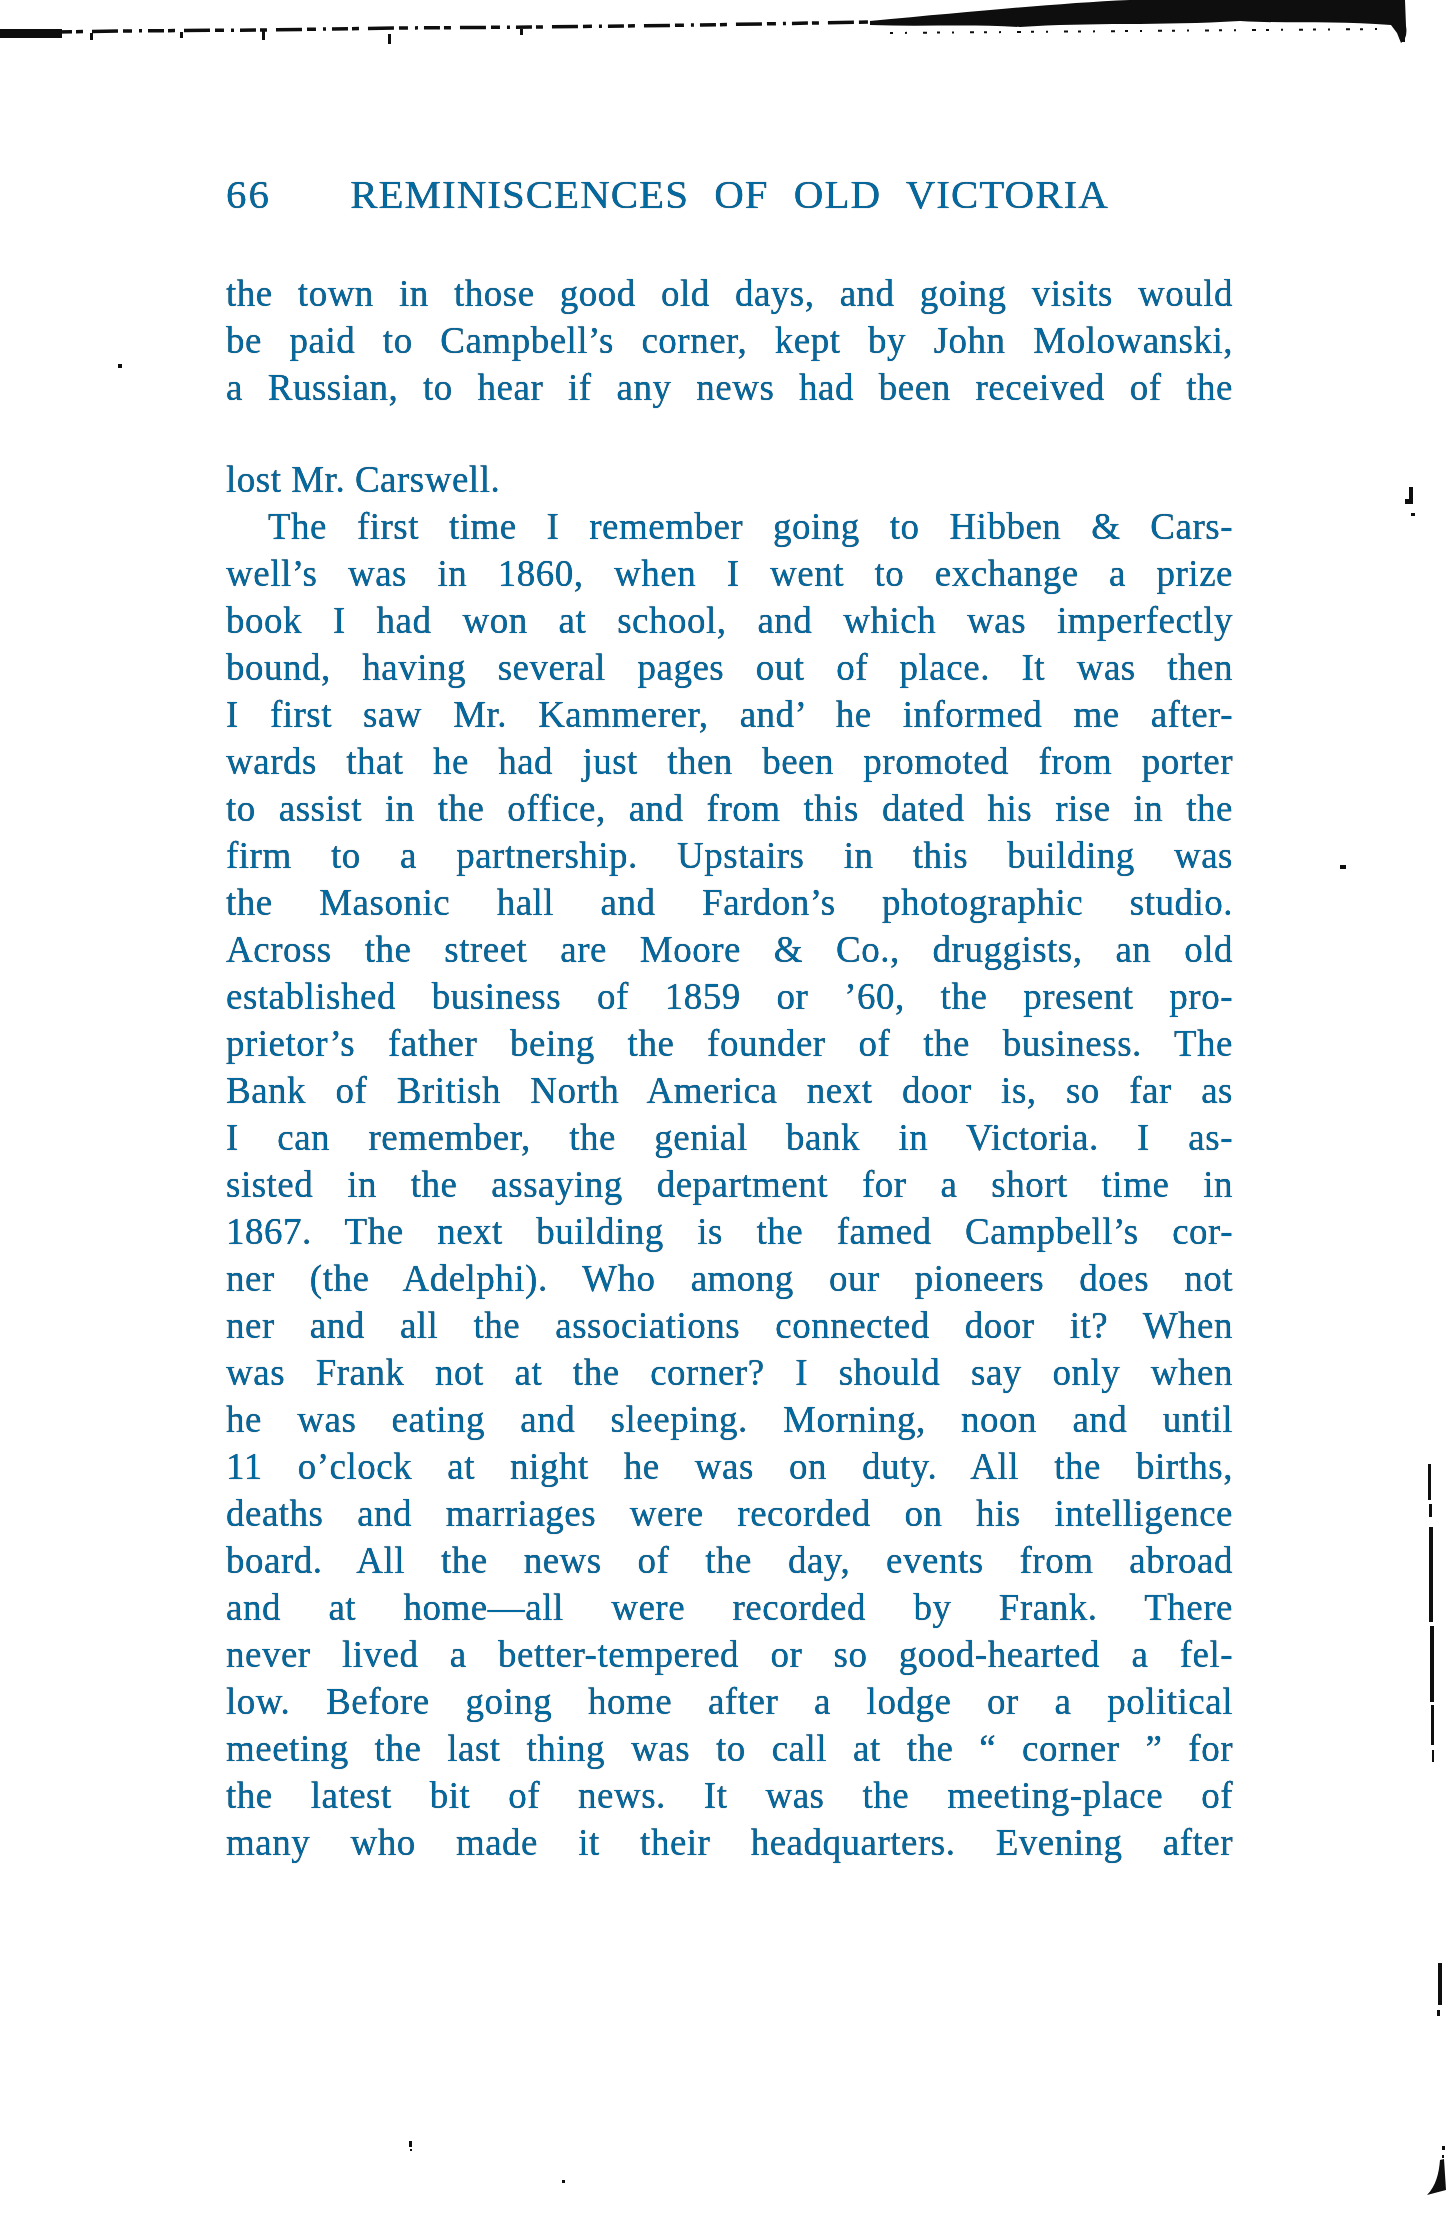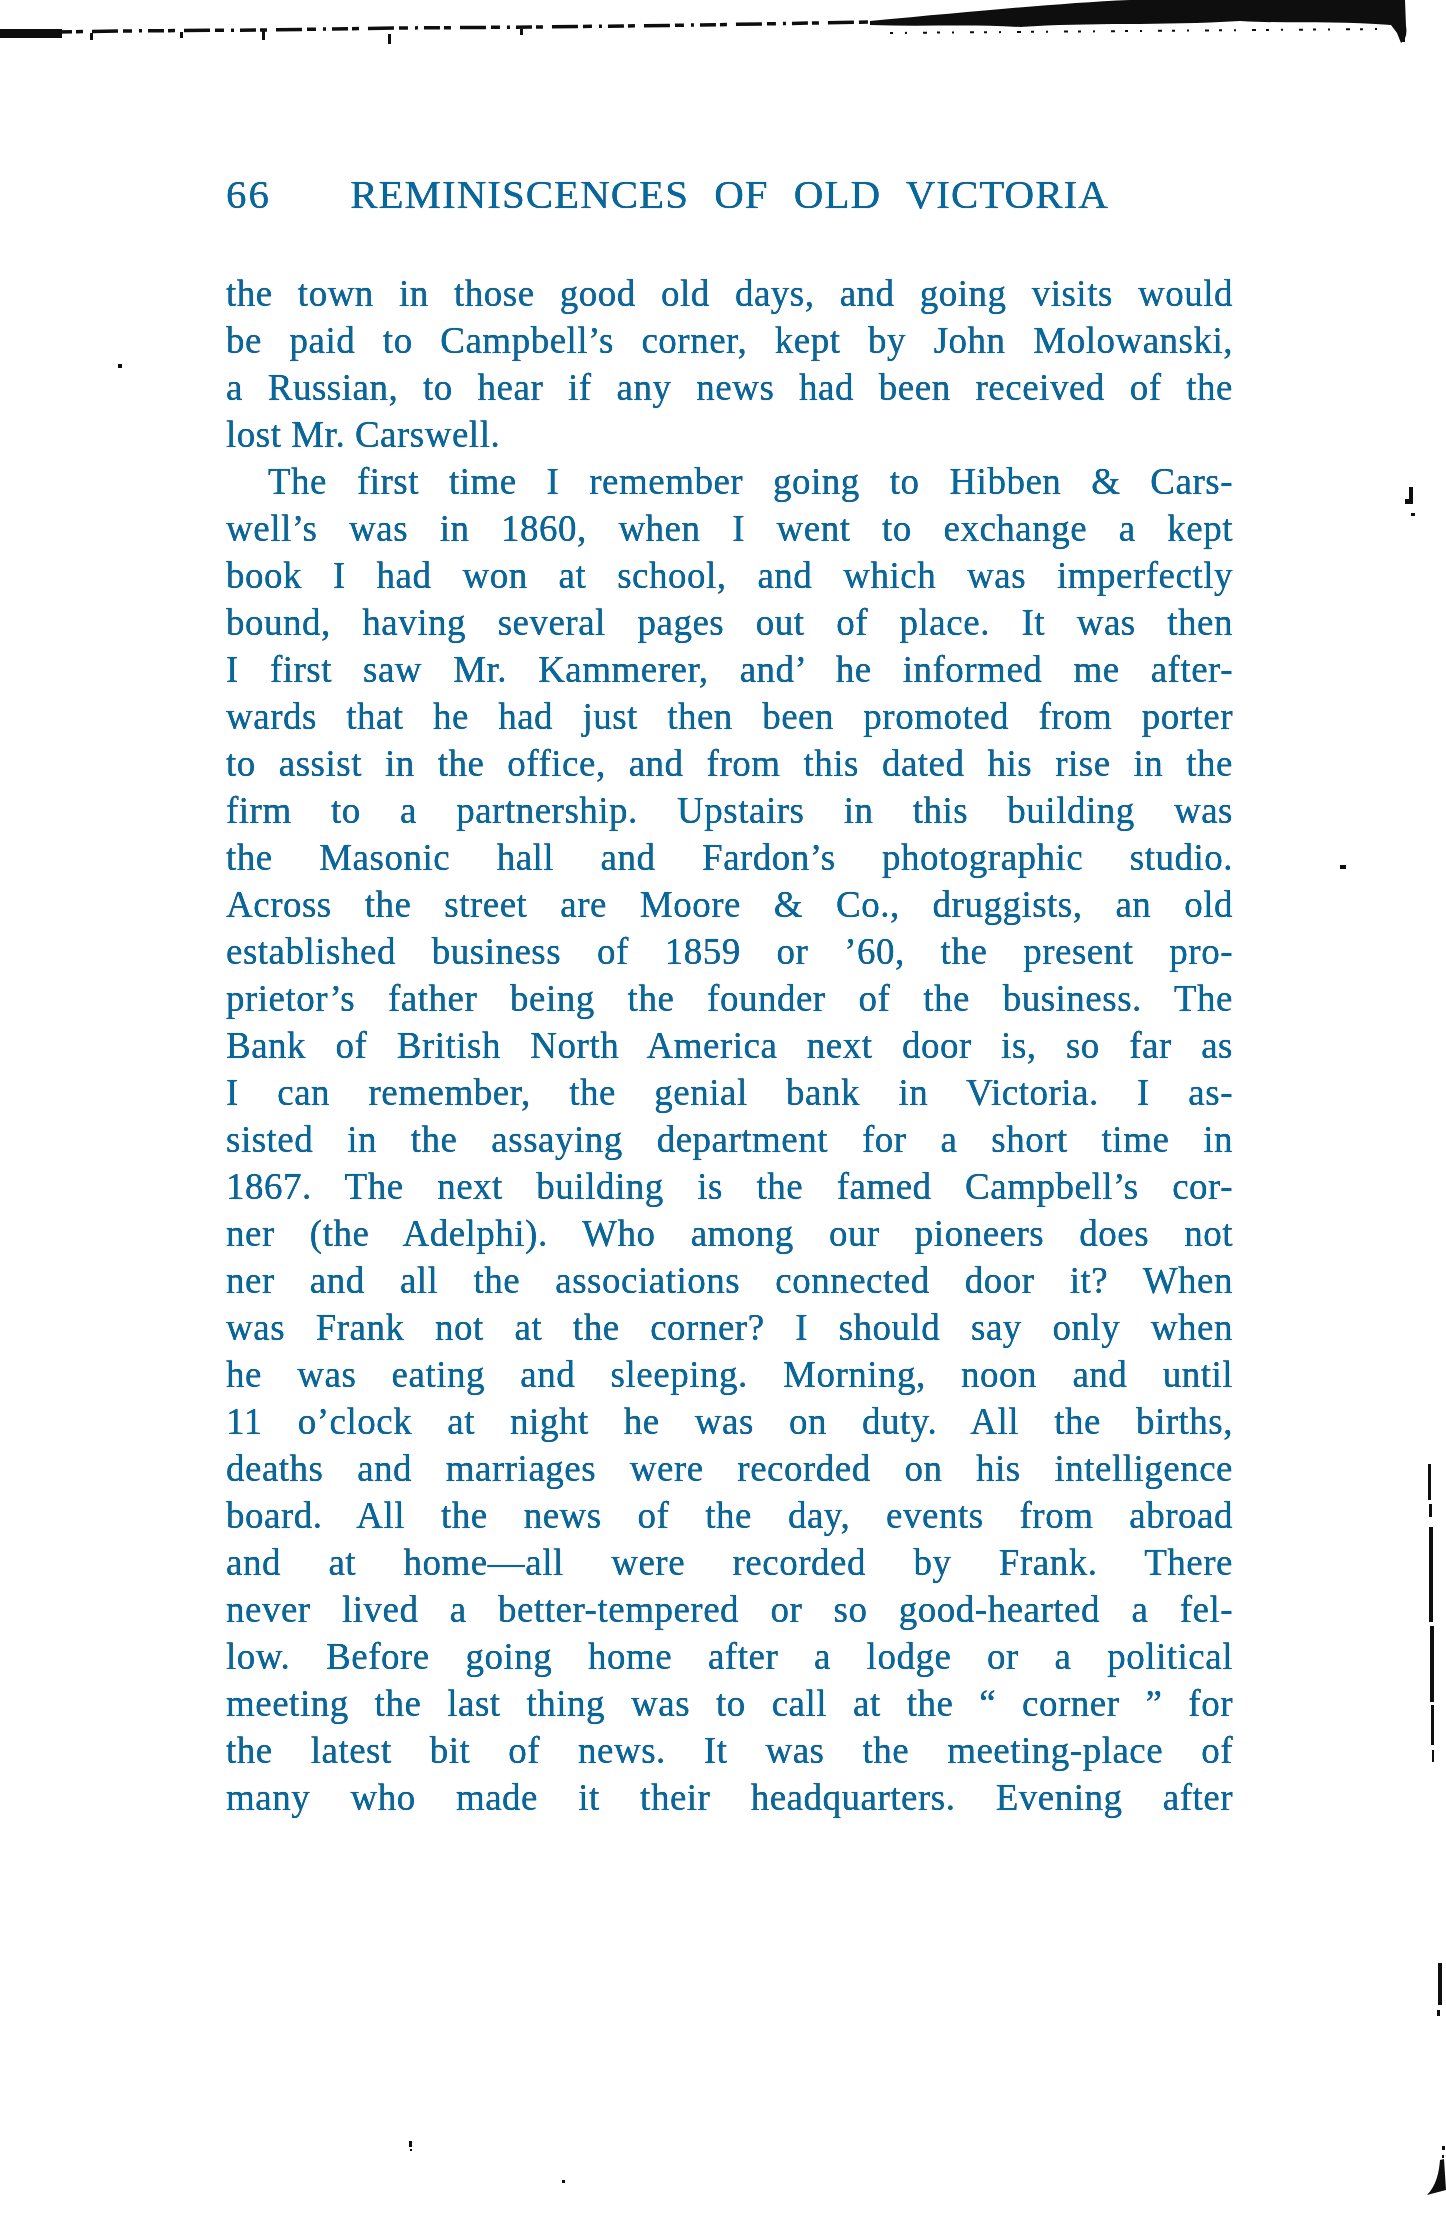--- a/index.html
+++ b/index.html
@@ -44,21 +44,21 @@
     text-shadow: 0 0 0.7px rgba(0,0,0,0.9);
   }
   .line {
     text-align: justify;
     text-align-last: justify;
     text-justify: inter-word;
     height: 47px;
     overflow: visible;
     white-space: nowrap;
   }
-  .line.no-just { text-align-last: left; }
+  .line.no-just { text-align-last: left; margin-top: 45px; }
   .line.indent { padding-left: 42px; }
   .artifacts {
     position: absolute;
     top: 0; left: 0;
     pointer-events: none;
   }
 </style>
 </head>
 <body>
 
@@ -69,21 +69,21 @@
     <span>REMINISCENCES OF OLD VICTORIA</span>
   </div>
 
   <div class="body-text">
 
   <div class="line">the town in those good old days, and going visits would</div>
       <div class="line">be paid to Campbell’s corner, kept by John Molowanski,</div>
       <div class="line">a Russian, to hear if any news had been received of the</div>
       <div class="line no-just">lost Mr. Carswell.</div>
       <div class="line indent">The first time I remember going to Hibben &amp; Cars-</div>
-      <div class="line">well’s was in 1860, when I went to exchange a kept</div>
+      <div class="line">well’s was in 1860, when I went to exchange a prize</div>
       <div class="line">book I had won at school, and which was imperfectly</div>
       <div class="line">bound, having several pages out of place.  It was then</div>
       <div class="line">I first saw Mr. Kammerer, and’ he informed me after-</div>
       <div class="line">wards that he had just then been promoted from porter</div>
       <div class="line">to assist in the office, and from this dated his rise in the</div>
       <div class="line">firm to a partnership.  Upstairs in this building was</div>
       <div class="line">the Masonic hall and Fardon’s photographic studio.</div>
       <div class="line">Across the street are Moore &amp; Co., druggists, an old</div>
       <div class="line">established business of 1859 or ’60, the present pro-</div>
       <div class="line">prietor’s father being the founder of the business.  The</div>

